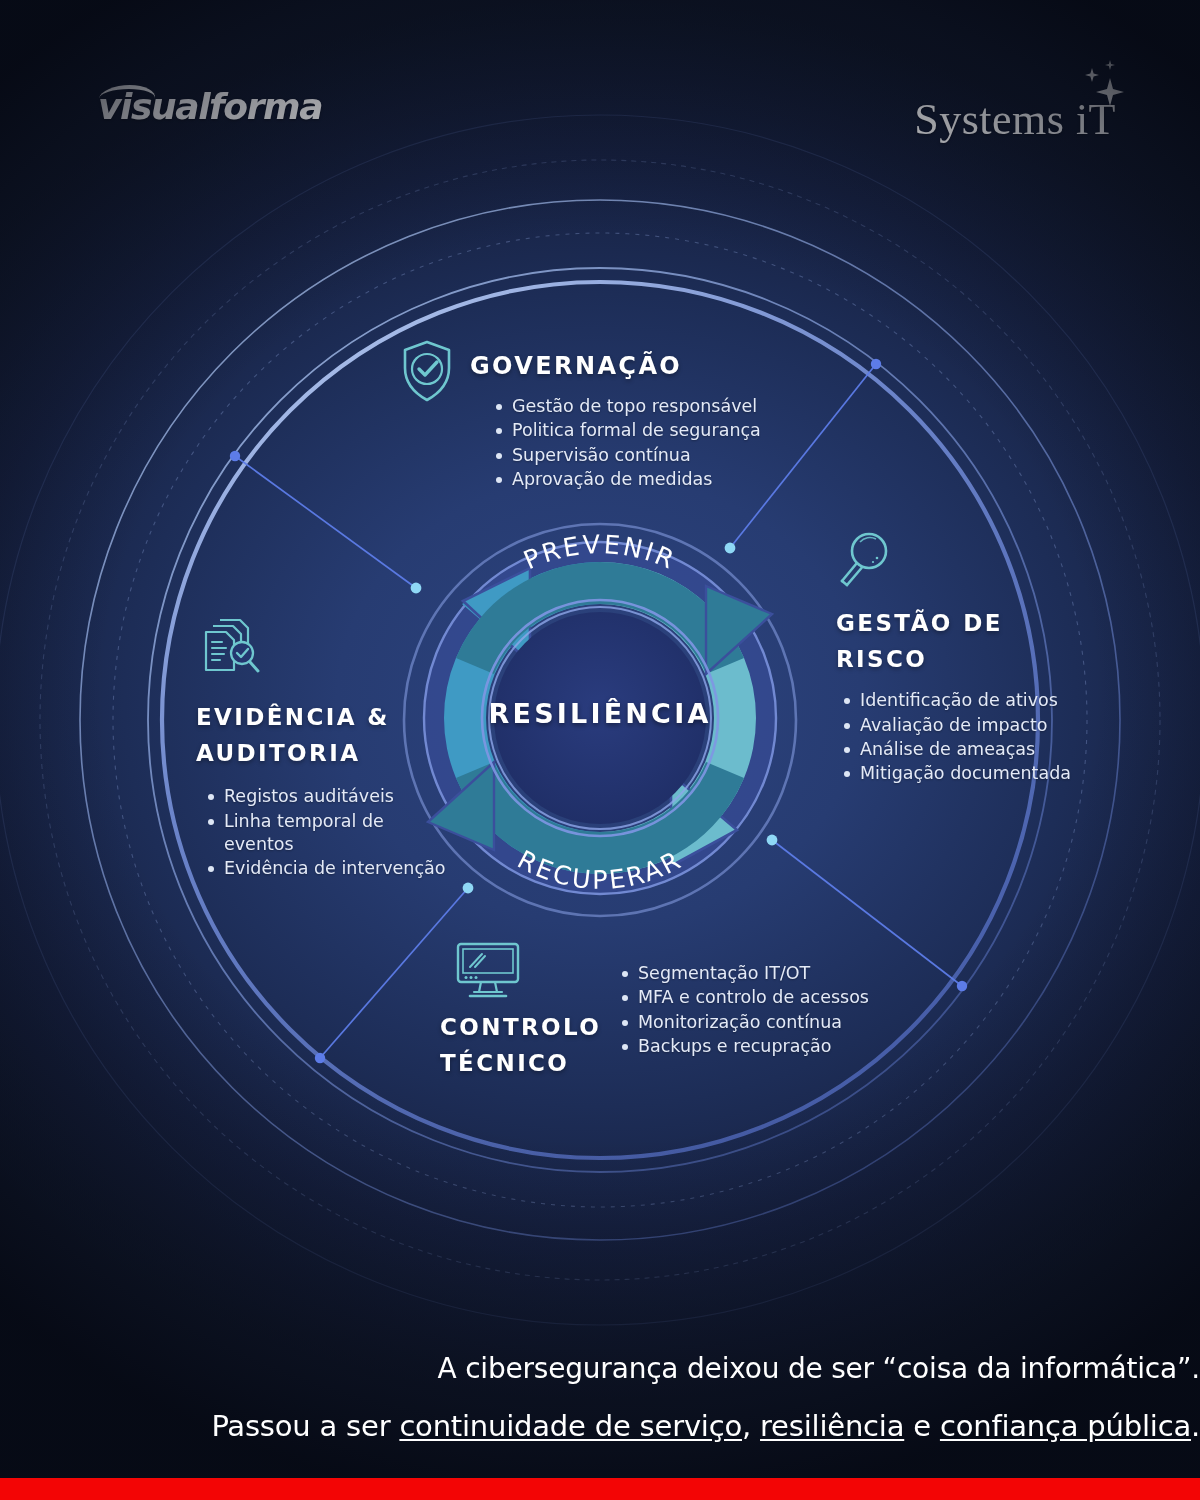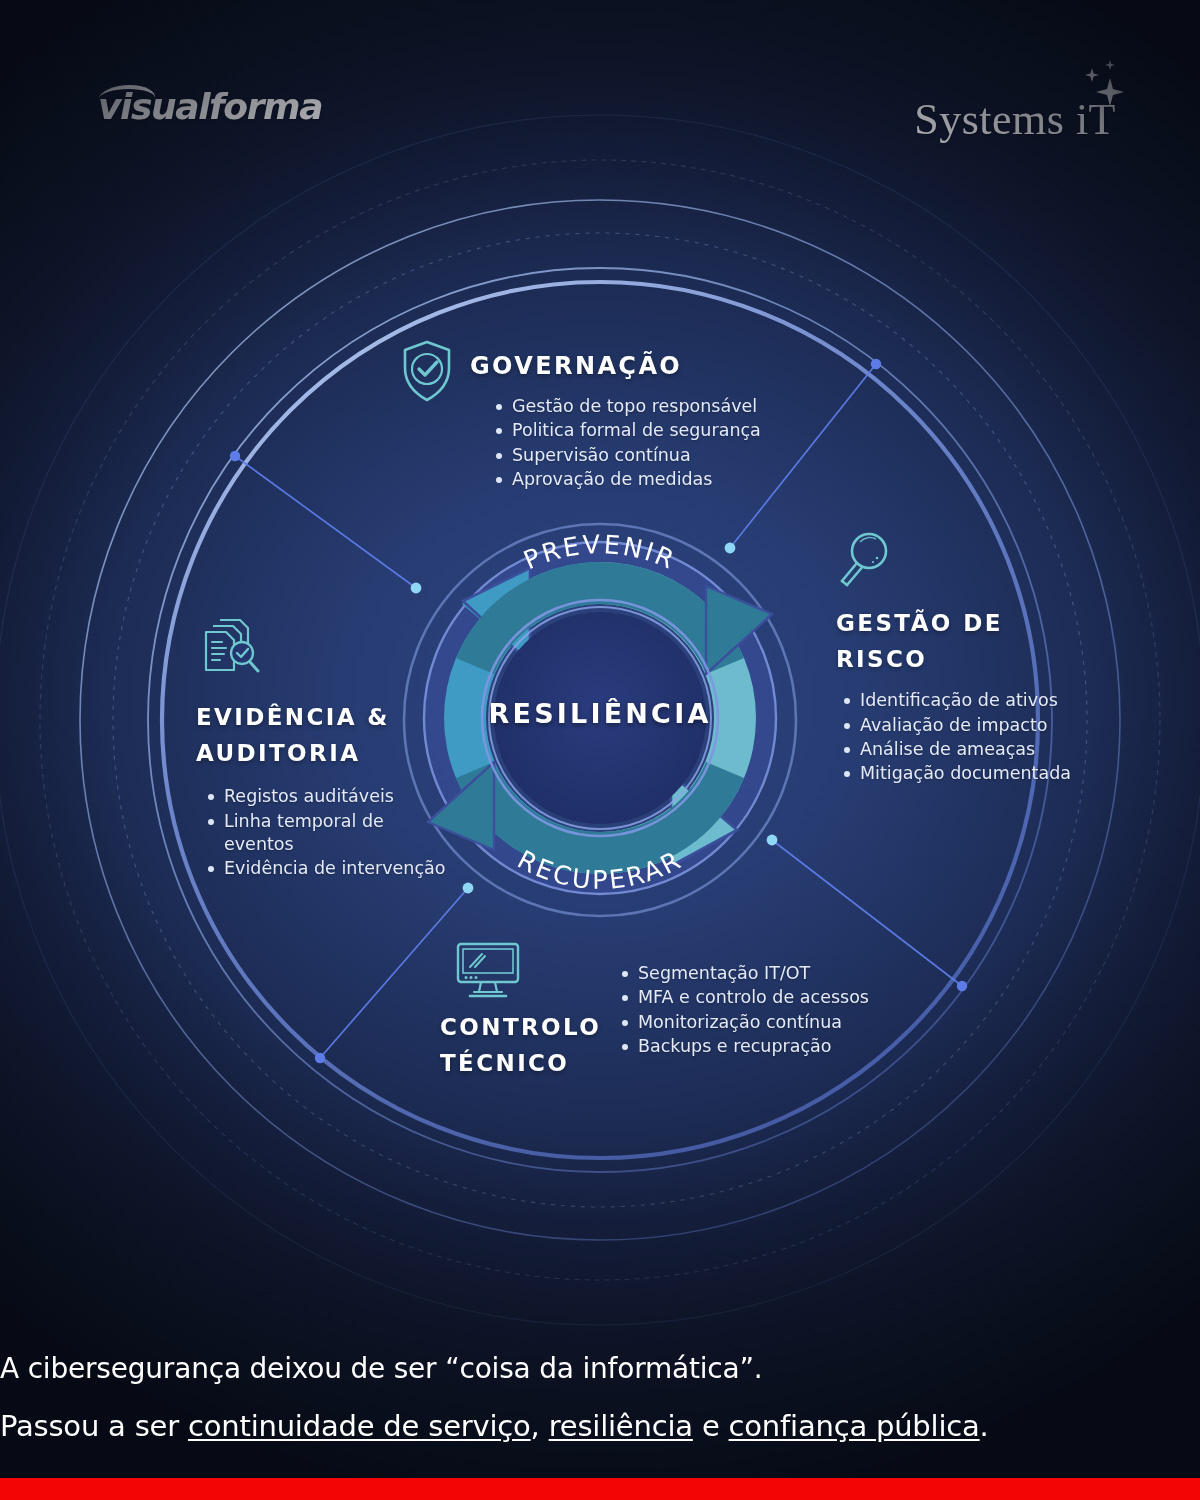--- a/index.html
+++ b/index.html
@@ -94,21 +94,21 @@
   #center-word{
     position:absolute;left:0;top:698px;width:1200px;text-align:center;
     color:#ffffff;font-weight:700;font-size:27px;letter-spacing:3.2px;
     font-family:"DejaVu Sans", sans-serif;
     text-shadow:0 2px 5px rgba(0,0,0,.45);
     pointer-events:none;
   }
 
   
   #caption{
-    position:absolute;left:0;top:1352px;width:1200px;text-align:left;
+    position:absolute;left:0;top:1352px;width:1200px;text-align:right;
     color:#ffffff;font-family:"DejaVu Sans", sans-serif;
   }
   #cap1{font-size:28px;letter-spacing:-.2px;margin-bottom:24px;}
   #cap2{font-size:29px;letter-spacing:-.2px;margin-top:20px;}
   #cap2 u{text-decoration:underline;text-underline-offset:3px;}
   #redbar{position:absolute;left:0;bottom:0;width:1200px;height:22px;background:#f30505;}
 </style>
 </head>
 <body>
 

